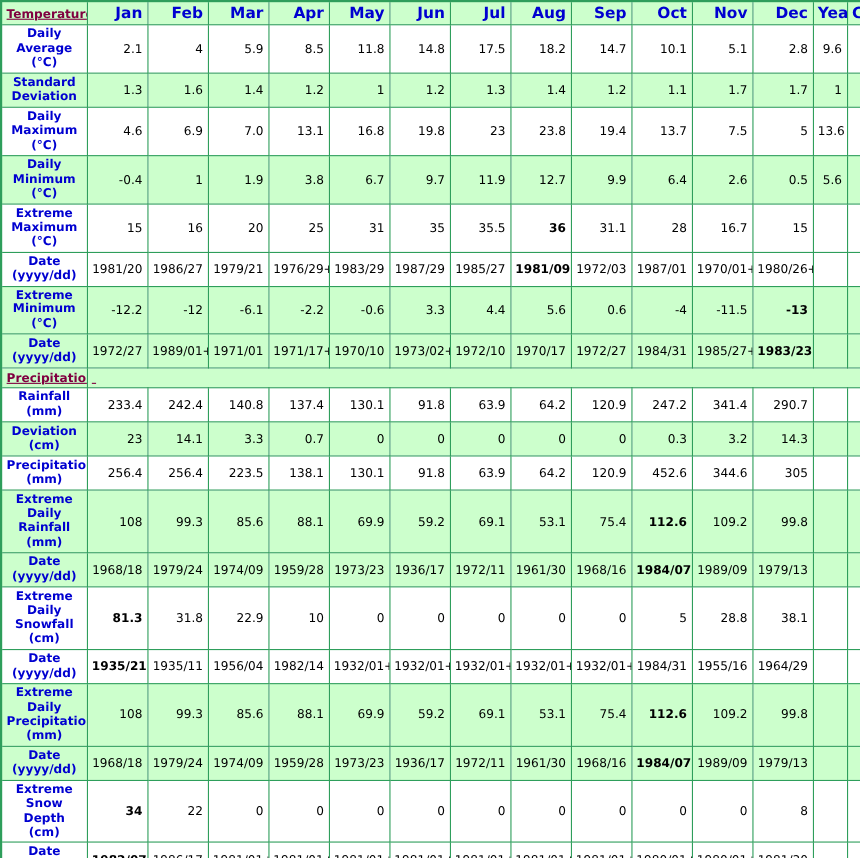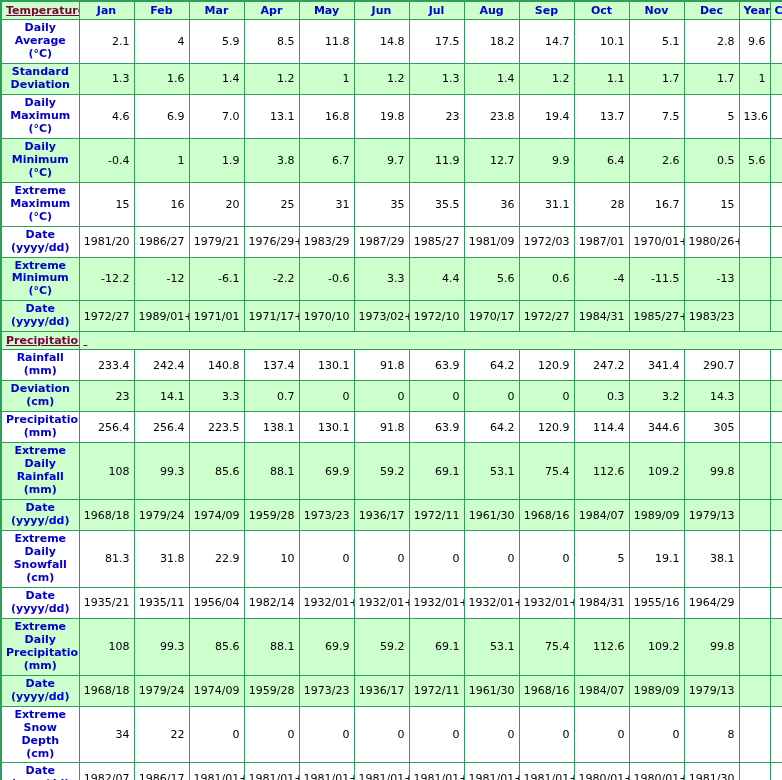--- a/index.html
+++ b/index.html
@@ -29,42 +29,42 @@
     color: #0000d0;
     font-weight: bold;
     font-size: 11px;
     text-align: center;
     line-height: 1.18;
     padding: 2px 3px 2px 4px;
   }
   .colhead {
     color: #0000d0;
     font-weight: bold;
-    text-align: center;
-    font-size: 11px;
+    text-align: right;
+    font-size: 14px;
     background: #ccffcc;
     padding: 3px 4px;
   }
   .sectionhead {
     color: #800040;
     font-weight: bold;
     text-decoration: underline;
     text-align: left;
     font-size: 11px;
     background: #ccffcc;
     padding: 3px 4px;
   }
   .val {
     text-align: right;
     font-size: 11px;
     color: #000000;
     padding: 2px 5px 2px 3px;
     font-weight: normal;
   }
-  .val.b { font-weight: normal; }
+  .val.b { font-weight: bold; }
   tr.greenrow > td { background: #ccffcc; }
   tr.whiterow > td { background: #ffffff; }
   tr.thicktop > td { border-top: 3px solid #2e9e5b; }
   col.c-label { width: 78px; }
   col.c-mon { width: 55px; }
   col.c-year { width: 31px; }
   col.c-code { width: 30px; }
 </style>
 </head>
 <body>
@@ -283,21 +283,21 @@
         <td class="rowlabel">Precipitation (mm)</td>
         <td class="val">256.4</td>
         <td class="val">256.4</td>
         <td class="val">223.5</td>
         <td class="val">138.1</td>
         <td class="val">130.1</td>
         <td class="val">91.8</td>
         <td class="val">63.9</td>
         <td class="val">64.2</td>
         <td class="val">120.9</td>
-        <td class="val">114.4</td>
+        <td class="val">452.6</td>
         <td class="val">344.6</td>
         <td class="val">305</td>
         <td class="val">&nbsp;</td>
         <td class="val">C</td>
       </tr>
       <tr class="greenrow thicktop">
         <td class="rowlabel">Extreme Daily Rainfall (mm)</td>
         <td class="val">108</td>
         <td class="val">99.3</td>
         <td class="val">85.6</td>
@@ -335,21 +335,21 @@
         <td class="val b">81.3</td>
         <td class="val">31.8</td>
         <td class="val">22.9</td>
         <td class="val">10</td>
         <td class="val">0</td>
         <td class="val">0</td>
         <td class="val">0</td>
         <td class="val">0</td>
         <td class="val">0</td>
         <td class="val">5</td>
-        <td class="val">19.1</td>
+        <td class="val">28.8</td>
         <td class="val">38.1</td>
         <td class="val">&nbsp;</td>
         <td class="val">&nbsp;</td>
       </tr>
       <tr class="whiterow">
         <td class="rowlabel">Date (yyyy/dd)</td>
         <td class="val b">1935/21</td>
         <td class="val">1935/11</td>
         <td class="val">1956/04</td>
         <td class="val">1982/14</td>

